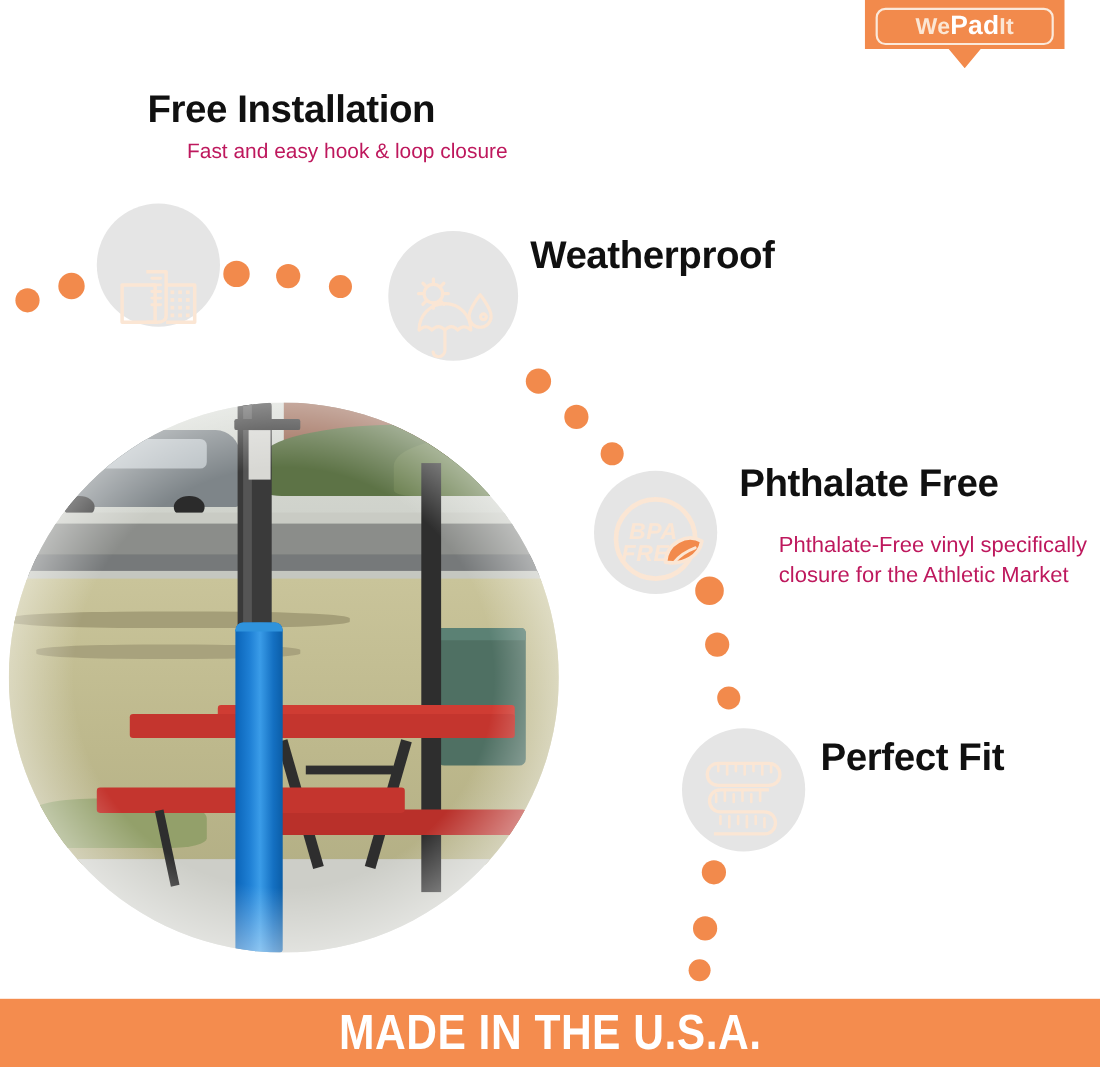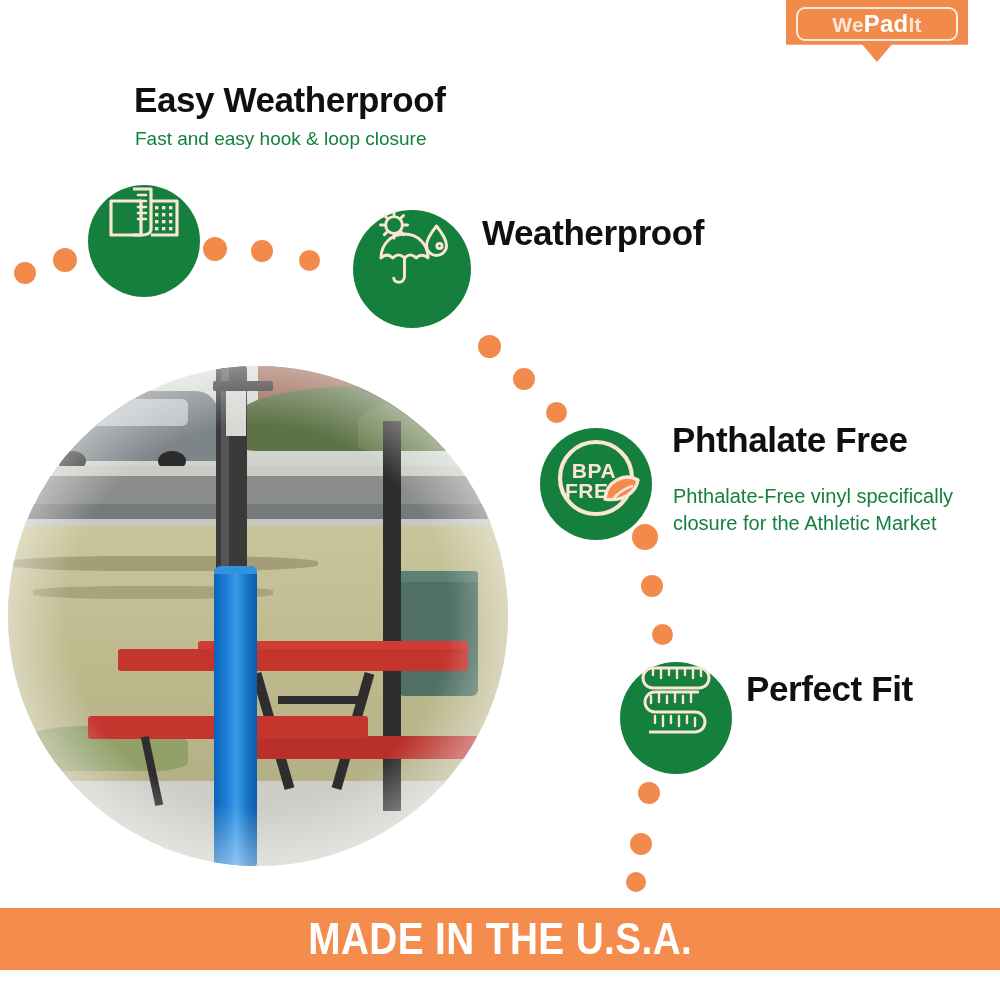--- a/index.html
+++ b/index.html
@@ -37,30 +37,31 @@
   
   .f-title{
     position:absolute;
     font-weight:bold;
     color:#101010;
     letter-spacing:-.4px;
     white-space:nowrap;
   }
   .f-sub{
     position:absolute;
-    color:#15803d;
+    color:#be185d;
     line-height:1.33;
+    margin-left:35px;
   }
 
   
   .icon-circle{
     position:absolute;
     border-radius:50%;
-    background:#15803d;
-    display:flex; align-items:flex-start; justify-content:center;
+    background:#e5e5e5;
+    display:flex; align-items:flex-end; justify-content:center;font-style:italic;
   }
   .icon-circle svg{ display:block; }
 
   
   .dot{
     position:absolute;
     background:#F28A4C;
     border-radius:50%;
   }
 
@@ -147,21 +148,21 @@
 
   <div class="logo-wrap">
     <div class="logo-shape"></div>
     <div class="logo-inner">
       <span class="lg-we">We</span>
       <span class="lg-pad">Pad</span>
       <span class="lg-it">It</span>
     </div>
   </div>
 
-  <div class="f-title" style="left:134px; top:80px; font-size:35px;">Easy Weatherproof</div>
+  <div class="f-title" style="left:134px; top:80px; font-size:35px;">Free Installation</div>
   <div class="f-sub" style="left:135px; top:126px; width:430px; font-size:19px;">Fast and easy hook &amp; loop closure</div>
 
   <div class="icon-circle" style="left:88px; top:185px; width:112px; height:112px;">
     <svg width="74" height="54" viewBox="0 0 74 54" fill="none" stroke="#FBE6D4" stroke-width="3.2" stroke-linejoin="round">
       <path d="M4 16 H34 V50 H4 Z"></path>
       <path d="M26 4 H44 V44 c0 4 -4 6 -8 6 H26"></path>
       <path d="M44 16 H70 V50 H44"></path>
       <g stroke-width="2.6" stroke-linecap="round">
         <path d="M31 10 h8 M31 16 h8 M31 22 h8 M31 28 h8 M31 34 h8"></path>
       </g>

